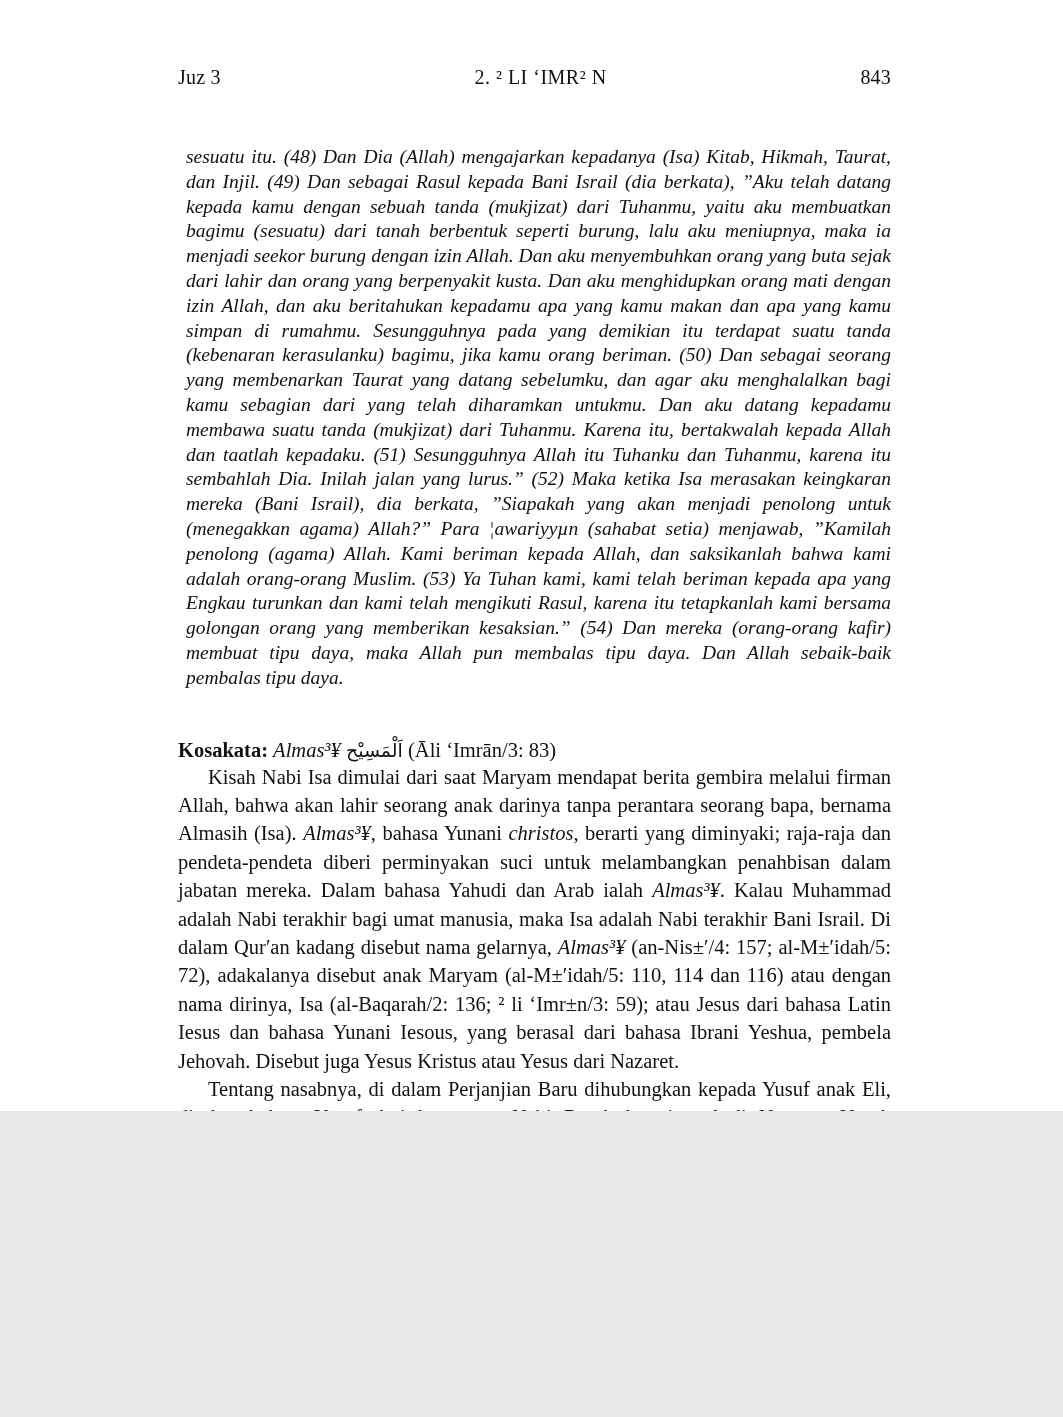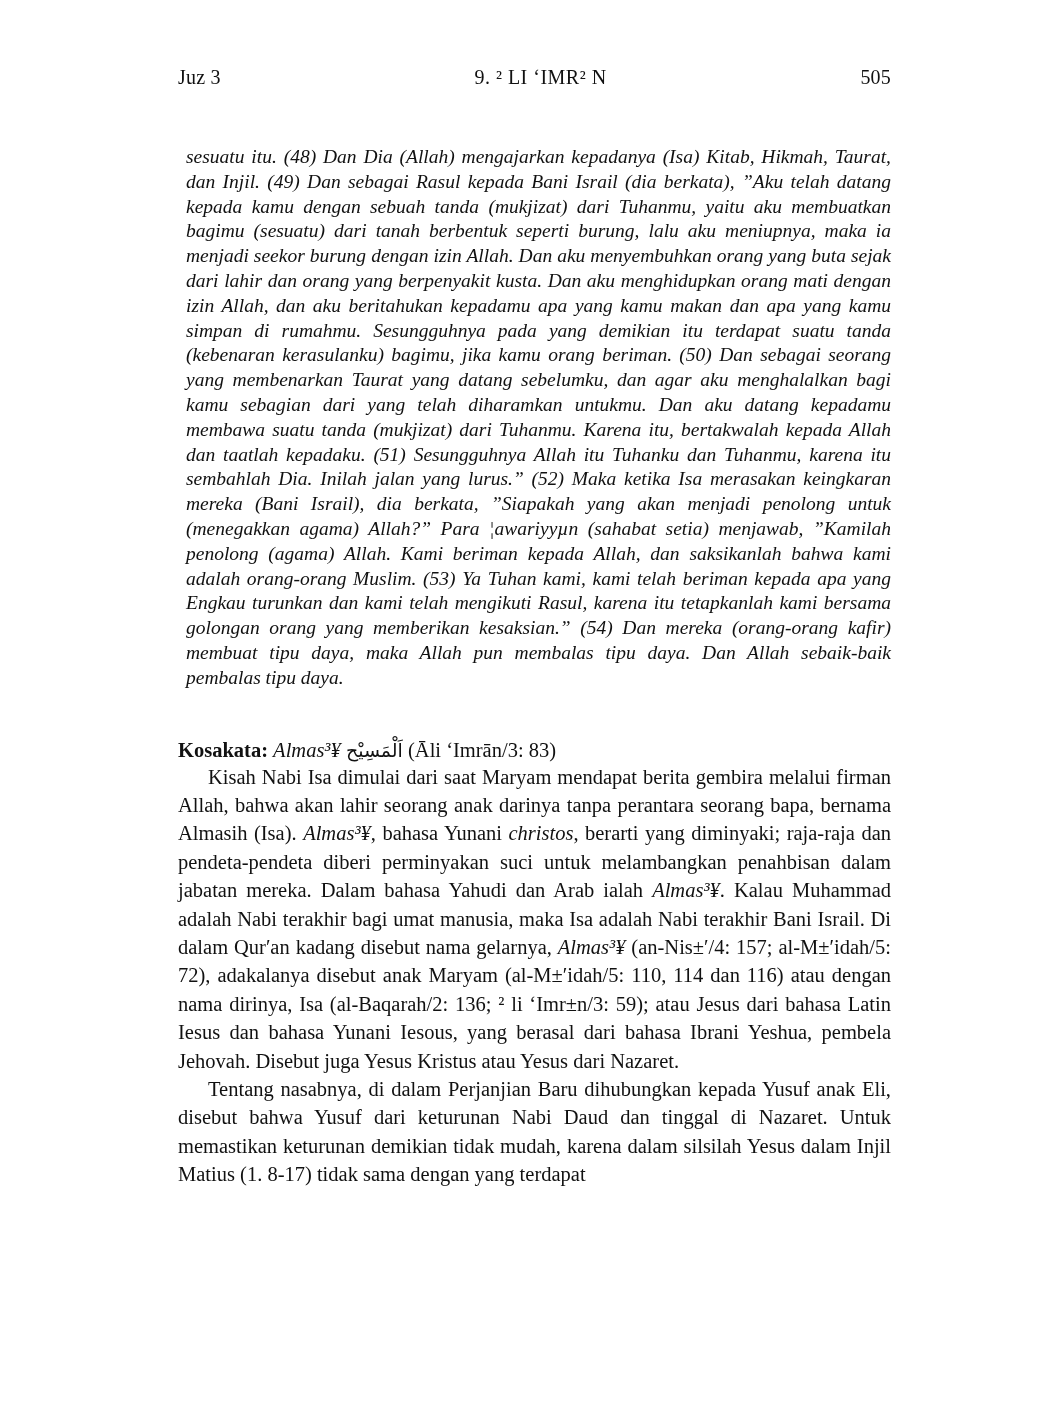--- a/index.html
+++ b/index.html
@@ -1,19 +1,19 @@
 <!DOCTYPE html>
 <html><head>
 <meta charset="utf-8">
 <style>
   html, body { margin: 0; padding: 0; background: #e8e8e8; }
   .page {
     position: relative;
     width: 1063px;
-    height: 1417px;
+    height: 1111px;
     margin: 0 auto;
     background: #ffffff;
     font-family: "Liberation Serif", serif;
     color: #111;
     overflow: hidden;
   }
   .content {
     position: absolute;
     left: 178px;
     top: 66px;
@@ -57,22 +57,22 @@
   .body-para i { font-style: italic; }
 </style>
 </head>
 <body>
 
 <div class="page">
   <div class="content">
 
     <header class="page-header">
       <span>Juz 3</span>
-      <span class="center-title">9.  ² LI ‘IMR² N</span>
-      <span>505</span>
+      <span class="center-title">2.  ² LI ‘IMR² N</span>
+      <span>843</span>
     </header>
 
     <p class="translation">sesuatu itu. (48) Dan Dia (Allah) mengajarkan kepadanya (Isa) Kitab, Hikmah, Taurat, dan Injil. (49) Dan sebagai Rasul kepada Bani Israil (dia berkata), ”Aku telah datang kepada kamu dengan sebuah tanda (mukjizat) dari Tuhanmu, yaitu aku membuatkan bagimu (sesuatu) dari tanah berbentuk seperti burung, lalu aku meniupnya, maka ia menjadi seekor burung dengan izin Allah. Dan aku menyembuhkan orang yang buta sejak dari lahir dan orang yang berpenyakit kusta. Dan aku menghidupkan orang mati dengan izin Allah, dan aku beritahukan kepadamu apa yang kamu makan dan apa yang kamu simpan di rumahmu. Sesungguhnya pada yang demikian itu terdapat suatu tanda (kebenaran kerasulanku) bagimu, jika kamu orang beriman. (50) Dan sebagai seorang yang membenarkan Taurat yang datang sebelumku, dan agar aku menghalalkan bagi kamu sebagian dari yang telah diharamkan untukmu. Dan aku datang kepadamu membawa suatu tanda (mukjizat) dari Tuhanmu. Karena itu, bertakwalah kepada Allah dan taatlah kepadaku. (51) Sesungguhnya Allah itu Tuhanku dan Tuhanmu, karena itu sembahlah Dia. Inilah jalan yang lurus.” (52) Maka ketika Isa merasakan keingkaran mereka (Bani Israil), dia berkata, ”Siapakah yang akan menjadi penolong untuk (menegakkan agama) Allah?” Para ¦awariyyµn (sahabat setia) menjawab, ”Kamilah penolong (agama) Allah. Kami beriman kepada Allah, dan saksikanlah bahwa kami adalah orang-orang Muslim. (53) Ya Tuhan kami, kami telah beriman kepada apa yang Engkau turunkan dan kami telah mengikuti Rasul, karena itu tetapkanlah kami bersama golongan orang yang memberikan kesaksian.” (54) Dan mereka (orang-orang kafir) membuat tipu daya, maka Allah pun membalas tipu daya. Dan Allah sebaik-baik pembalas tipu daya.</p>
 
     <p class="kosakata">
       <span class="k-label">Kosakata:</span>
       <span class="k-term">Almas³¥</span>
       <span class="k-arabic">اَلْمَسِيْح</span>
       <span class="k-ref">(Āli ‘Imrān/3: 83)</span>
     </p>

